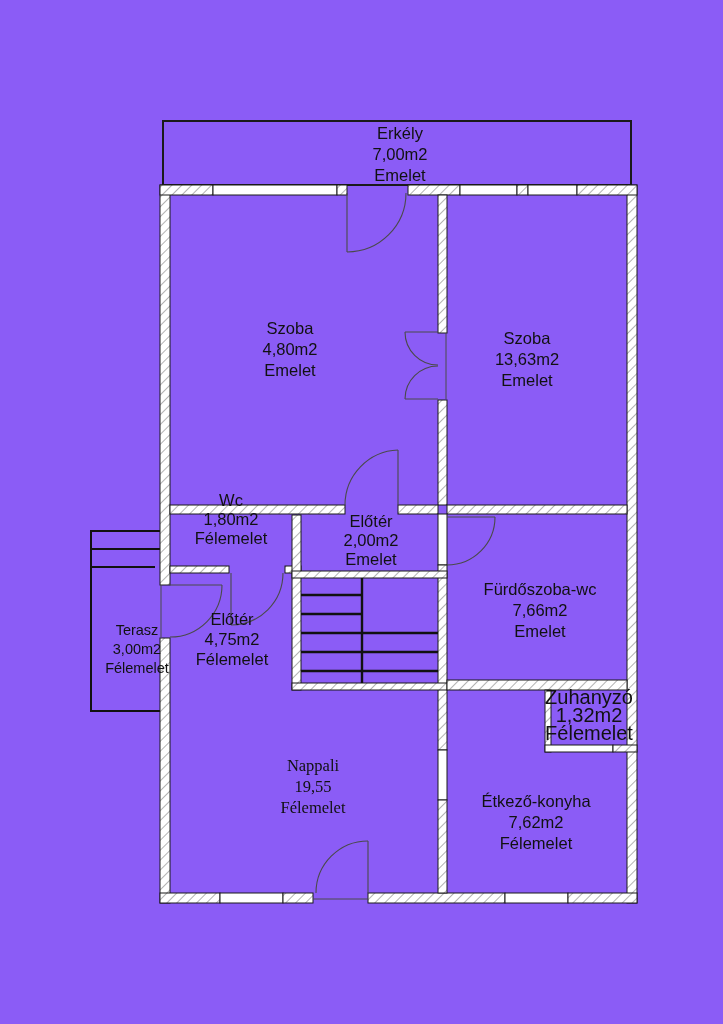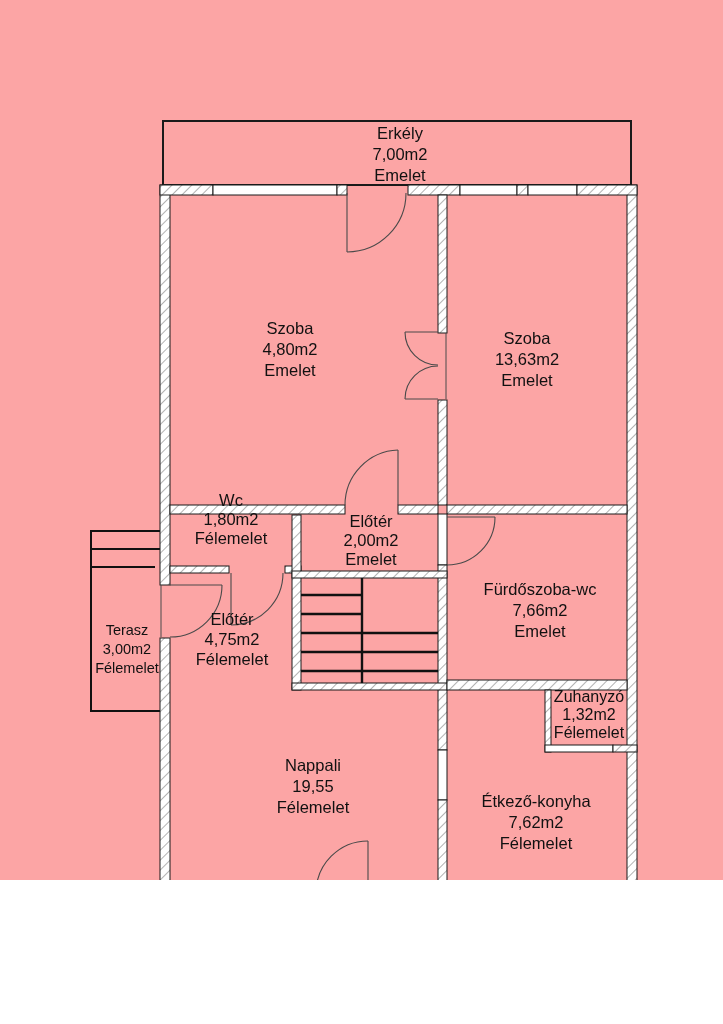--- a/index.html
+++ b/index.html
@@ -1,22 +1,22 @@
 <!DOCTYPE html>
 <html><head>
 <meta charset="utf-8">
 <style>
   html,body{margin:0;padding:0;background:#ffffff;}
-  #plan{position:relative;width:723px;height:880px;background:#fca5a5;overflow:hidden;
+  #plan{position:relative;width:723px;height:1024px;background:#8b5cf6;overflow:hidden;
         font-family:"Liberation Sans","DejaVu Sans",sans-serif;}
   #plan svg{position:absolute;left:0;top:0;}
   .lbl{position:absolute;transform:translateX(-50%);text-align:center;color:#111;
        font-size:16.5px;line-height:21px;white-space:nowrap;z-index:5;}
   .lbl.tight{line-height:19px;}
-  .lbl.small{font-size:16px;line-height:18px;}
+  .lbl.small{font-size:20px;line-height:18px;}
   .lbl.terasz{font-size:14.5px;line-height:19px;}
   .wall{fill:url(#hatch);stroke:#1a1a1a;stroke-width:1;}
   .win{fill:#ffffff;stroke:#1a1a1a;stroke-width:1;}
   .pass{fill:#ffffff;stroke:#1a1a1a;stroke-width:1;}
   .door{stroke:#4a4a4a;stroke-width:1.1;fill:none;}
   .thin{stroke:#4a4a4a;stroke-width:1;fill:none;}
   .stair{stroke:#111;stroke-width:2.4;fill:none;}
   .ter{stroke:#111;stroke-width:2;fill:none;}
 </style>
 </head>
@@ -165,27 +165,27 @@
     <div>7,66m2</div>
     <div>Emelet</div>
   </div>
 
   <div class="lbl" style="left:232px;top:609px;line-height:20px;">
     <div>Előtér</div>
     <div>4,75m2</div>
     <div>Félemelet</div>
   </div>
 
-  <div class="lbl terasz" style="left:112px;top:621px;padding-left:30px;">
+  <div class="lbl terasz" style="left:122px;top:621px;padding-left:30px;">
     <div>Terasz</div>
     <div>3,00m2</div>
     <div>Félemelet</div>
   </div>
 
-  <div class="lbl" style="left:313px;top:755px;">
+  <div class="lbl" style="left:313px;top:755px;font-family:Liberation Serif, serif;">
     <div>Nappali</div>
     <div>19,55</div>
     <div>Félemelet</div>
   </div>
 
   <div class="lbl small" style="left:589px;top:688px;">
     <div>Zuhanyzó</div>
     <div>1,32m2</div>
     <div>Félemelet</div>
   </div>

